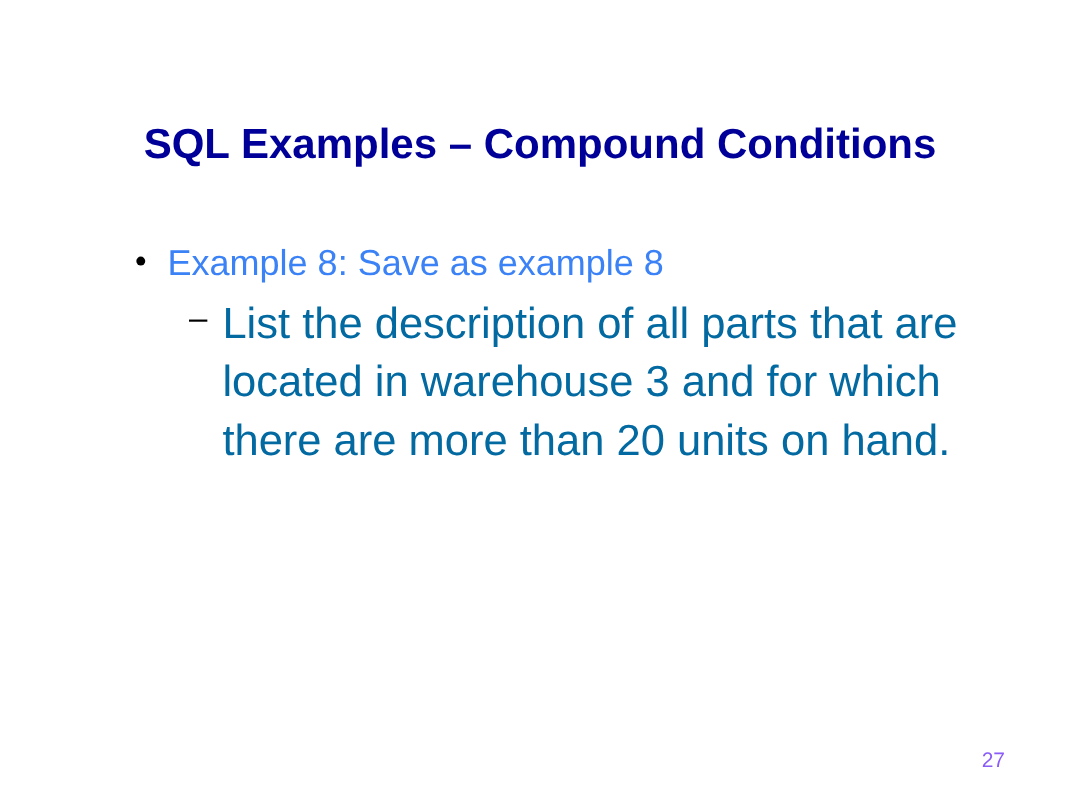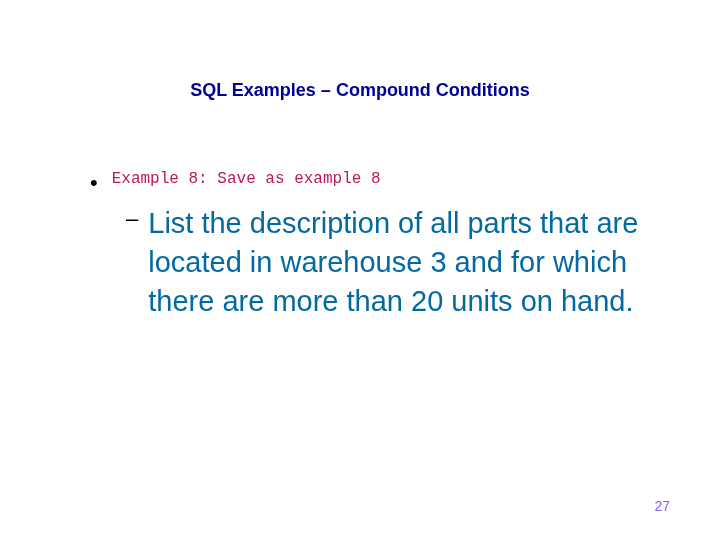--- a/index.html
+++ b/index.html
@@ -12,45 +12,44 @@
       overflow: hidden;
     }
     .slide {
       width: 100%;
       height: 100%;
       padding: 80px 60px 40px 60px;
       position: relative;
     }
     .title {
       color: #000099;
-      font-size: 18px;
+      font-size: 28px;
       font-weight: bold;
       text-align: center;
-      margin-bottom: 68px;
+      margin-bottom: 48px;
       white-space: nowrap;
     }
     .content {
       padding-left: 30px;
     }
     .bullet-level1 {
       display: flex;
       align-items: flex-start;
       margin-bottom: 6px;
     }
     .bullet-dot {
       font-size: 22px;
       color: #000;
       margin-right: 14px;
       line-height: 1.3;
     }
     .bullet-text {
-      font-size: 16px;
-      color: #be185d;
+      font-size: 24px;
+      color: #3b82f6;
       line-height: 1.3;
-      font-family: Liberation Mono, monospace;
     }
     .bullet-level2 {
       display: flex;
       align-items: flex-start;
       padding-left: 36px;
       max-width: 560px;
     }
     .bullet-endash {
       font-size: 22px;
       color: #000;

